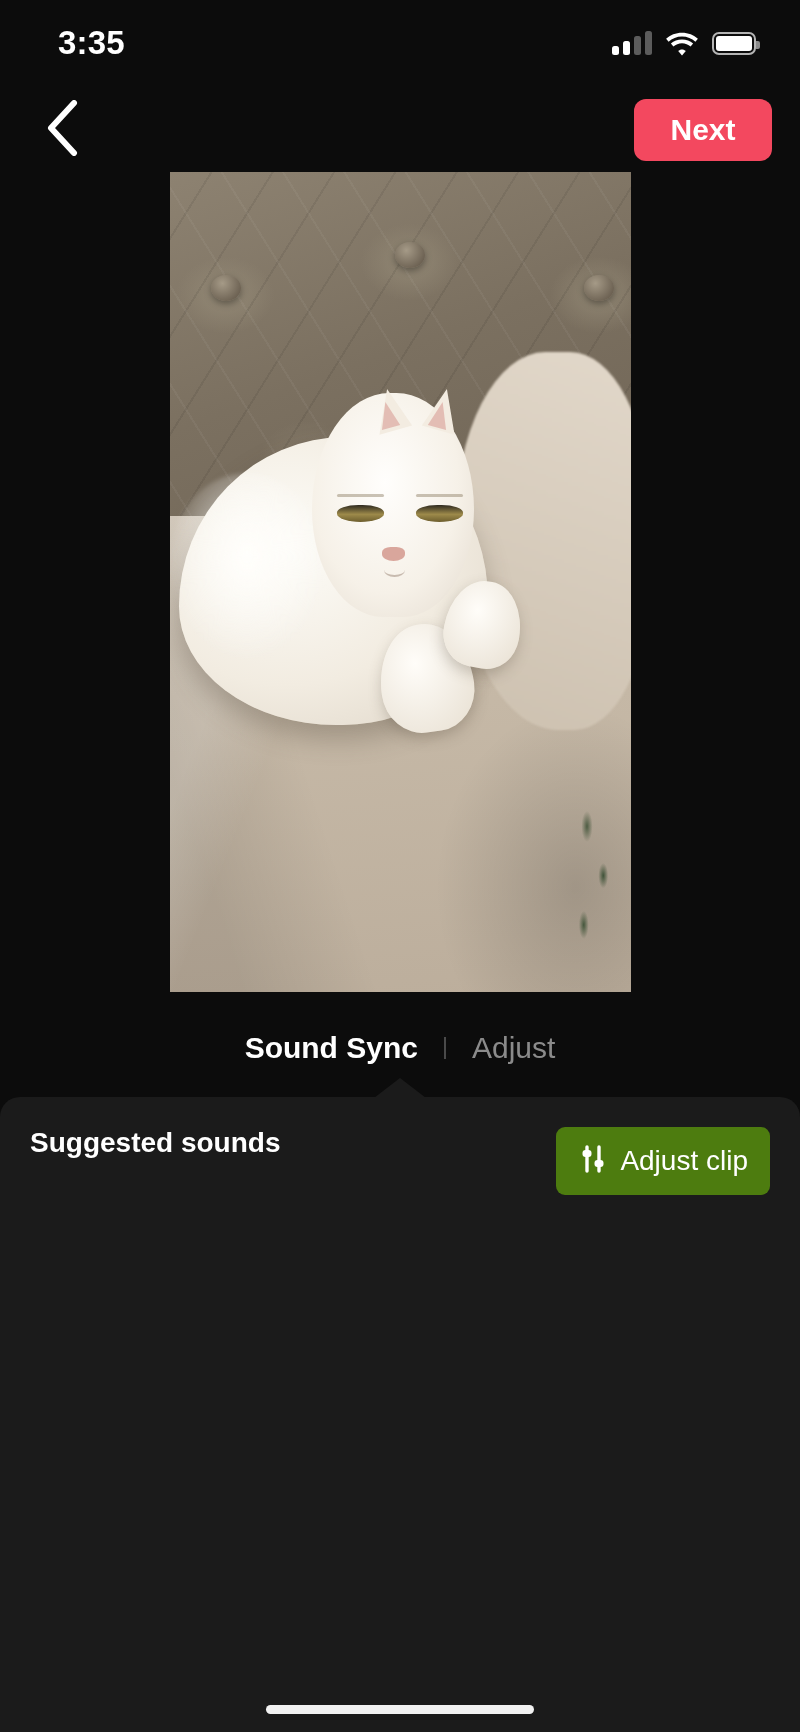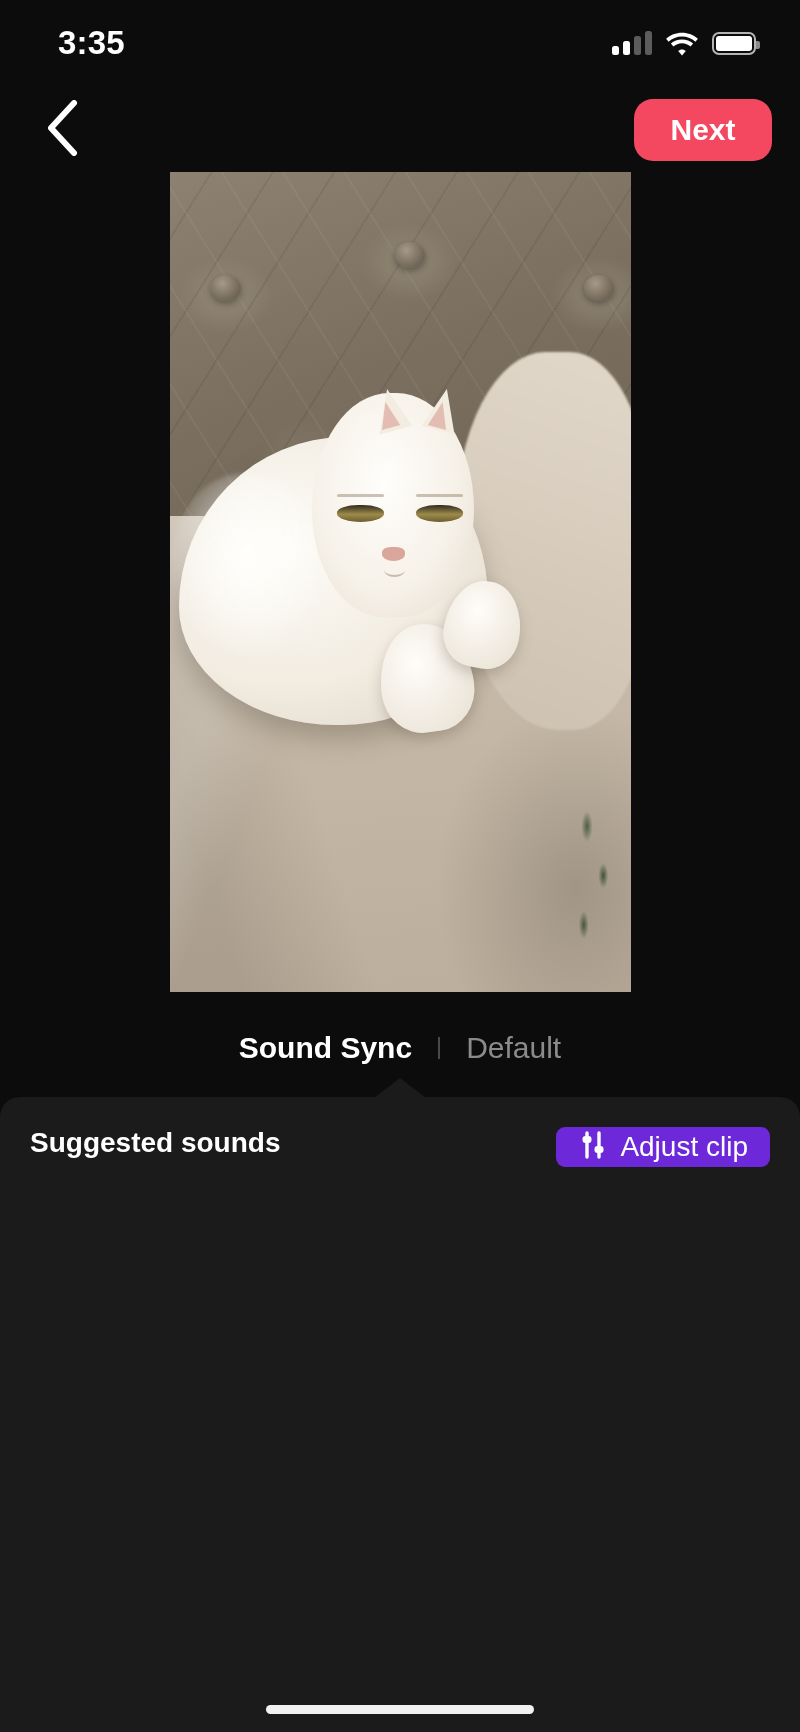--- a/index.html
+++ b/index.html
@@ -51,21 +51,21 @@
   }
   .back-btn {
     width: 64px; height: 64px; display: flex; align-items: center; justify-content: center;
     cursor: pointer;
   }
   .next-btn {
     background: #f2running; 
     color: #fff; font-size: 30px; font-weight: 600;
     padding: 0 34px; height: 62px; min-width: 138px;
     display: flex; align-items: center; justify-content: center;
-    border-radius: 19px; cursor: pointer;
+    border-radius: 12px; cursor: pointer;
   }
 
   
   .preview-wrap {
     position: absolute; top: 172px; left: 0; right: 0; height: 850px;
     display: flex; align-items: flex-start; justify-content: center;
   }
   .preview {
     position: relative; width: 461px; height: 820px;
     overflow: hidden; background: #7e7364;
@@ -189,22 +189,22 @@
     border-left: 26px solid transparent; border-right: 26px solid transparent;
     border-bottom: 20px solid #1b1b1b;
   }
   .sheet-head {
     display: flex; align-items: flex-start; justify-content: space-between;
     padding: 30px 30px 0 30px;
   }
   .sheet-title { color: #fff; font-size: 28px; font-weight: 700; }
   .adjust-btn {
     display: flex; align-items: center; gap: 12px;
-    background: #6d28d9; border-radius: 9px;
-    height: 40px; padding: 0 22px; cursor: pointer;
+    background: #4d7c0f; border-radius: 9px;
+    height: 68px; padding: 0 22px; cursor: pointer;
   }
   .adjust-label { color: #fff; font-size: 28px; font-weight: 400; }
 
   
   .home-indicator {
     position: absolute; bottom: 18px; left: 50%; transform: translateX(-50%);
     width: 268px; height: 9px; border-radius: 5px; background: #f2f2f2;
   }
 </style>
 </head>
@@ -274,21 +274,21 @@
         <div class="mouth"></div>
         <div class="paw a"></div>
         <div class="paw b"></div>
       </div>
     </div>
   </div>
 
   <div class="mode-tabs">
     <div class="mode-tab active">Sound Sync</div>
     <div class="mode-sep"></div>
-    <div class="mode-tab inactive">Default</div>
+    <div class="mode-tab inactive">Adjust</div>
   </div>
 
   <div class="sheet">
     <div class="sheet-caret"></div>
 
     <div class="sheet-head">
       <div class="sheet-title">Suggested sounds</div>
       <div class="adjust-btn">
         <span>
           <svg width="30" height="30" viewBox="0 0 30 30">

